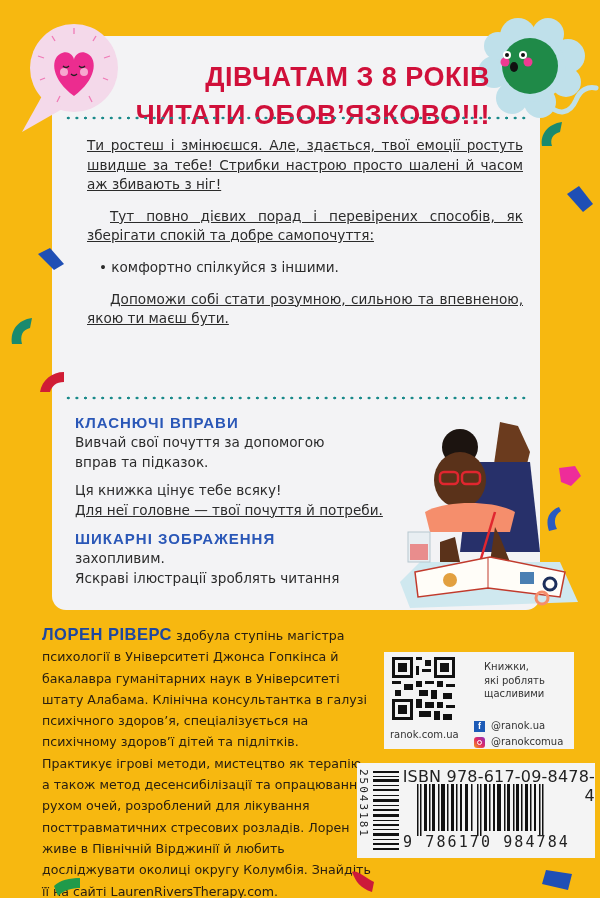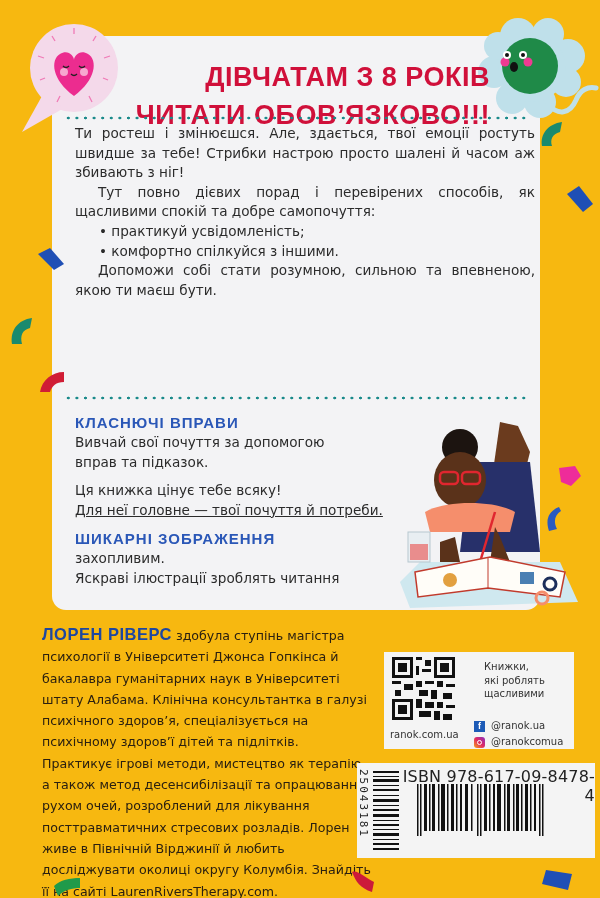--- a/index.html
+++ b/index.html
@@ -36,21 +36,21 @@
       background-repeat: repeat-x;
     }
     .intro {
       position: absolute;
       left: 75px; top: 124px; width: 460px;
       font-size: 13.6px;
       line-height: 19.6px;
       color: #2b2b2b;
       text-align: justify;
     }
-    .intro p { margin: 0; }
+    .intro p { margin: 12px; text-decoration: underline; }
     .intro p.indent { text-indent: 23px; }
     .intro ul { list-style: none; margin: 0; padding-left: 24px; }
     .intro li::before { content: "• "; }
     .features {
       position: absolute;
       left: 75px; top: 413px; width: 320px;
     }
     .feat { margin-bottom: 9px; }
     .feat-title {
       color: #2a57b7;
@@ -190,23 +190,22 @@
 
 <div class="headline">
   <div>ДІВЧАТАМ З 8 РОКІВ</div>
   <div>ЧИТАТИ ОБОВ’ЯЗКОВО!!!</div>
 </div>
 
 <div class="dots" style="left:64px;top:116px;width:466px;"></div>
 
 <div class="intro">
   <p>Ти ростеш і змінюєшся. Але, здається, твої емоції ростуть швидше за тебе! Стрибки настрою просто шалені й часом аж збивають з ніг!</p>
-  <p class="indent">Тут повно дієвих порад і перевірених способів, як щасливими спокій та добре самопочуття:</p>
+  <p class="indent">Тут повно дієвих порад і перевірених способів, як зберігати спокій та добре самопочуття:</p>
   <ul>
-    <li>практикуй усвідомленість;</li>
     <li>комфортно спілкуйся з іншими.</li>
   </ul>
   <p class="indent">Допоможи собі стати розумною, сильною та впевненою, якою ти маєш бути.</p>
 </div>
 
 <div class="dots" style="left:64px;top:396px;width:466px;"></div>
 
 <div class="features">
   <div class="feat">
     <div class="feat-title">КЛАСНЮЧІ ВПРАВИ</div>
@@ -354,20 +353,21 @@
       <rect x="96" y="0" width="1.5" height="47"></rect>
         <rect x="99" y="0" width="3" height="47"></rect>
         <rect x="104" y="0" width="1.5" height="47"></rect>
       <rect x="108" y="0" width="3" height="47"></rect>
         <rect x="113" y="0" width="1.5" height="47"></rect>
         <rect x="117" y="0" width="2" height="47"></rect>
       <rect x="122" y="0" width="1.5" height="52"></rect>
         <rect x="125" y="0" width="1.5" height="52"></rect>
     </g>
   </svg>
+  <div class="ean-digits">9 786170 984784</div>
 </div>
 
 <svg class="confetti" style="left:36px;top:246px;" width="30" height="26">
     <path d="M2 8 L14 2 L28 18 L18 24 Z" fill="#1f4fb5"></path>
   </svg>
 <svg class="confetti" style="left:8px;top:316px;" width="26" height="30">
     <path d="M4 28 C2 14 10 4 24 2 L22 12 C14 14 12 20 14 28 Z" fill="#1a8a6e"></path>
   </svg>
 <svg class="confetti" style="left:38px;top:368px;" width="28" height="26">
     <path d="M2 24 C4 12 14 4 26 4 L26 14 C18 14 14 18 12 24 Z" fill="#d01d35"></path>

